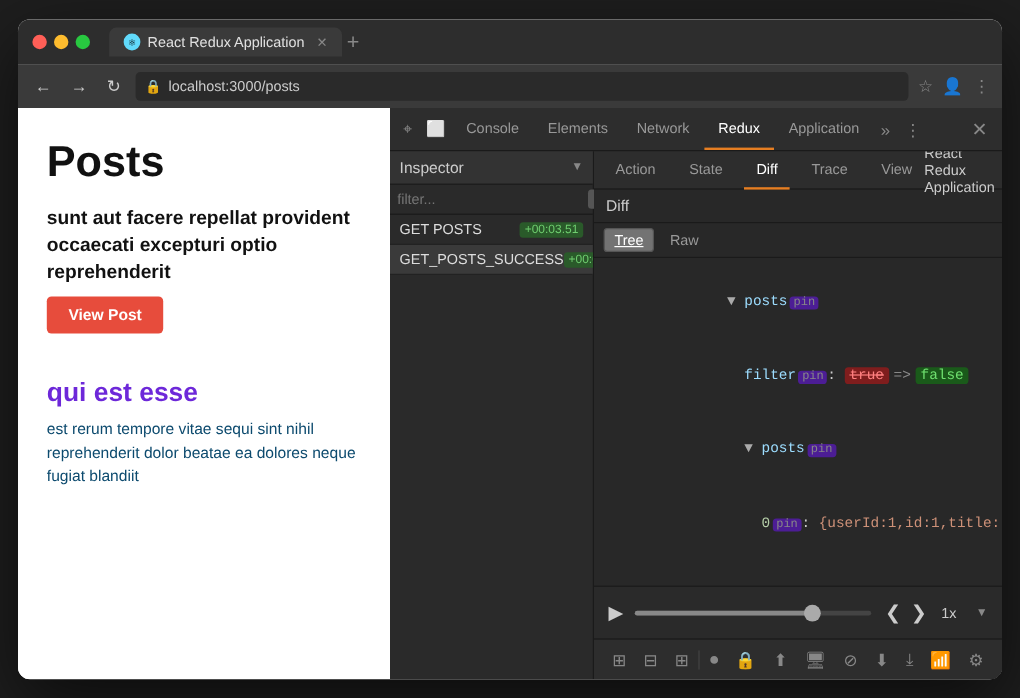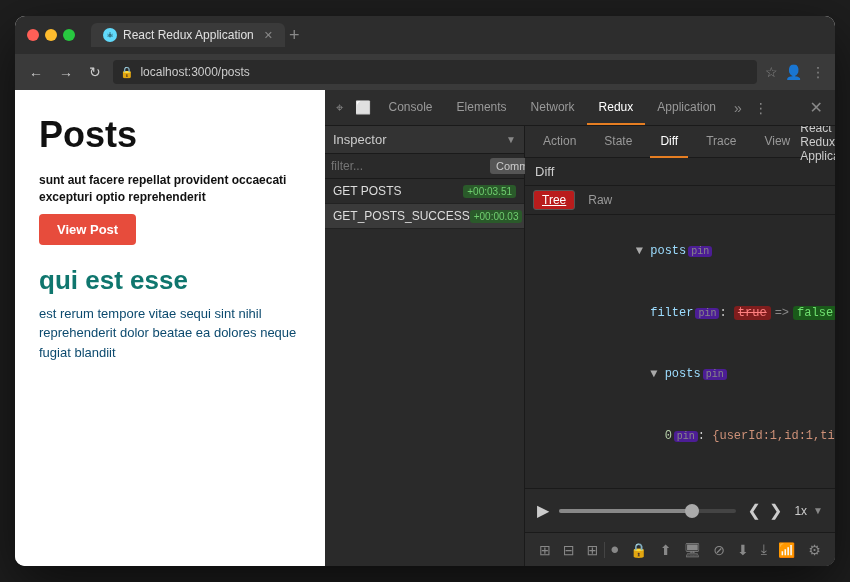--- a/index.html
+++ b/index.html
@@ -150,21 +150,21 @@
       overflow-y: auto;
       padding: 24px 24px;
     }
     .post-title {
       font-size: 36px;
       font-weight: 800;
       color: #111;
       margin-bottom: 16px;
     }
     .post-subtitle {
-      font-size: 12px;
+      font-size: 16px;
       font-weight: 700;
       color: #111;
       margin-bottom: 8px;
       line-height: 1.4;
     }
     .post-body {
       font-size: 13px;
       color: #555;
       line-height: 1.5;
       margin-bottom: 14px;
@@ -174,24 +174,25 @@
       color: #fff;
       border: none;
       border-radius: 4px;
       padding: 8px 18px;
       font-size: 13px;
       font-weight: 600;
       cursor: pointer;
       margin-bottom: 20px;
     }
     .second-post-title {
-      font-size: 26px;
+      font-size: 22px;
       font-weight: 700;
-      color: #0f766e;
+      color: #6d28d9;
       margin-bottom: 8px;
+      margin-top: 16px;
     }
     .second-post-body {
       font-size: 13px;
       color: #0c4a6e;
       line-height: 1.5;
     }
 
     
     .devtools {
       flex: 1;
@@ -257,21 +258,21 @@
 
     
     .devtools-body {
       display: flex;
       flex: 1;
       overflow: hidden;
     }
 
     
     .inspector-panel {
-      width: 200px;
+      width: 170px;
       flex-shrink: 0;
       background: #2a2a2a;
       border-right: 1px solid #1a1a1a;
       display: flex;
       flex-direction: column;
     }
     .inspector-header {
       background: #333;
       padding: 6px 8px;
       display: flex;
@@ -403,21 +404,21 @@
     .tree-raw-btn {
       background: transparent;
       border: 1px solid transparent;
       border-radius: 3px;
       color: #999;
       font-size: 12px;
       padding: 2px 8px;
       cursor: pointer;
     }
     .tree-raw-btn.active {
-      background: #b91c1c;
+      background: #737373;
       color: #fff;
       border-color: #555;
       text-decoration: underline;
     }
 
     .diff-content {
       flex: 1;
       overflow-y: auto;
       padding: 6px 0;
       font-size: 12px;
@@ -502,21 +503,21 @@
     }
     .nav-arrow {
       color: #ccc;
       font-size: 16px;
       cursor: pointer;
       padding: 2px;
     }
     .speed-control {
       display: flex;
       align-items: center;
-      gap: 6px;
+      gap: 16px;
       color: #ccc;
       font-size: 12px;
       cursor: pointer;
     }
     .speed-chevron { color: #888; font-size: 10px; }
 
     
     .bottom-toolbar {
       background: #2d2d2d;
       height: 34px;

